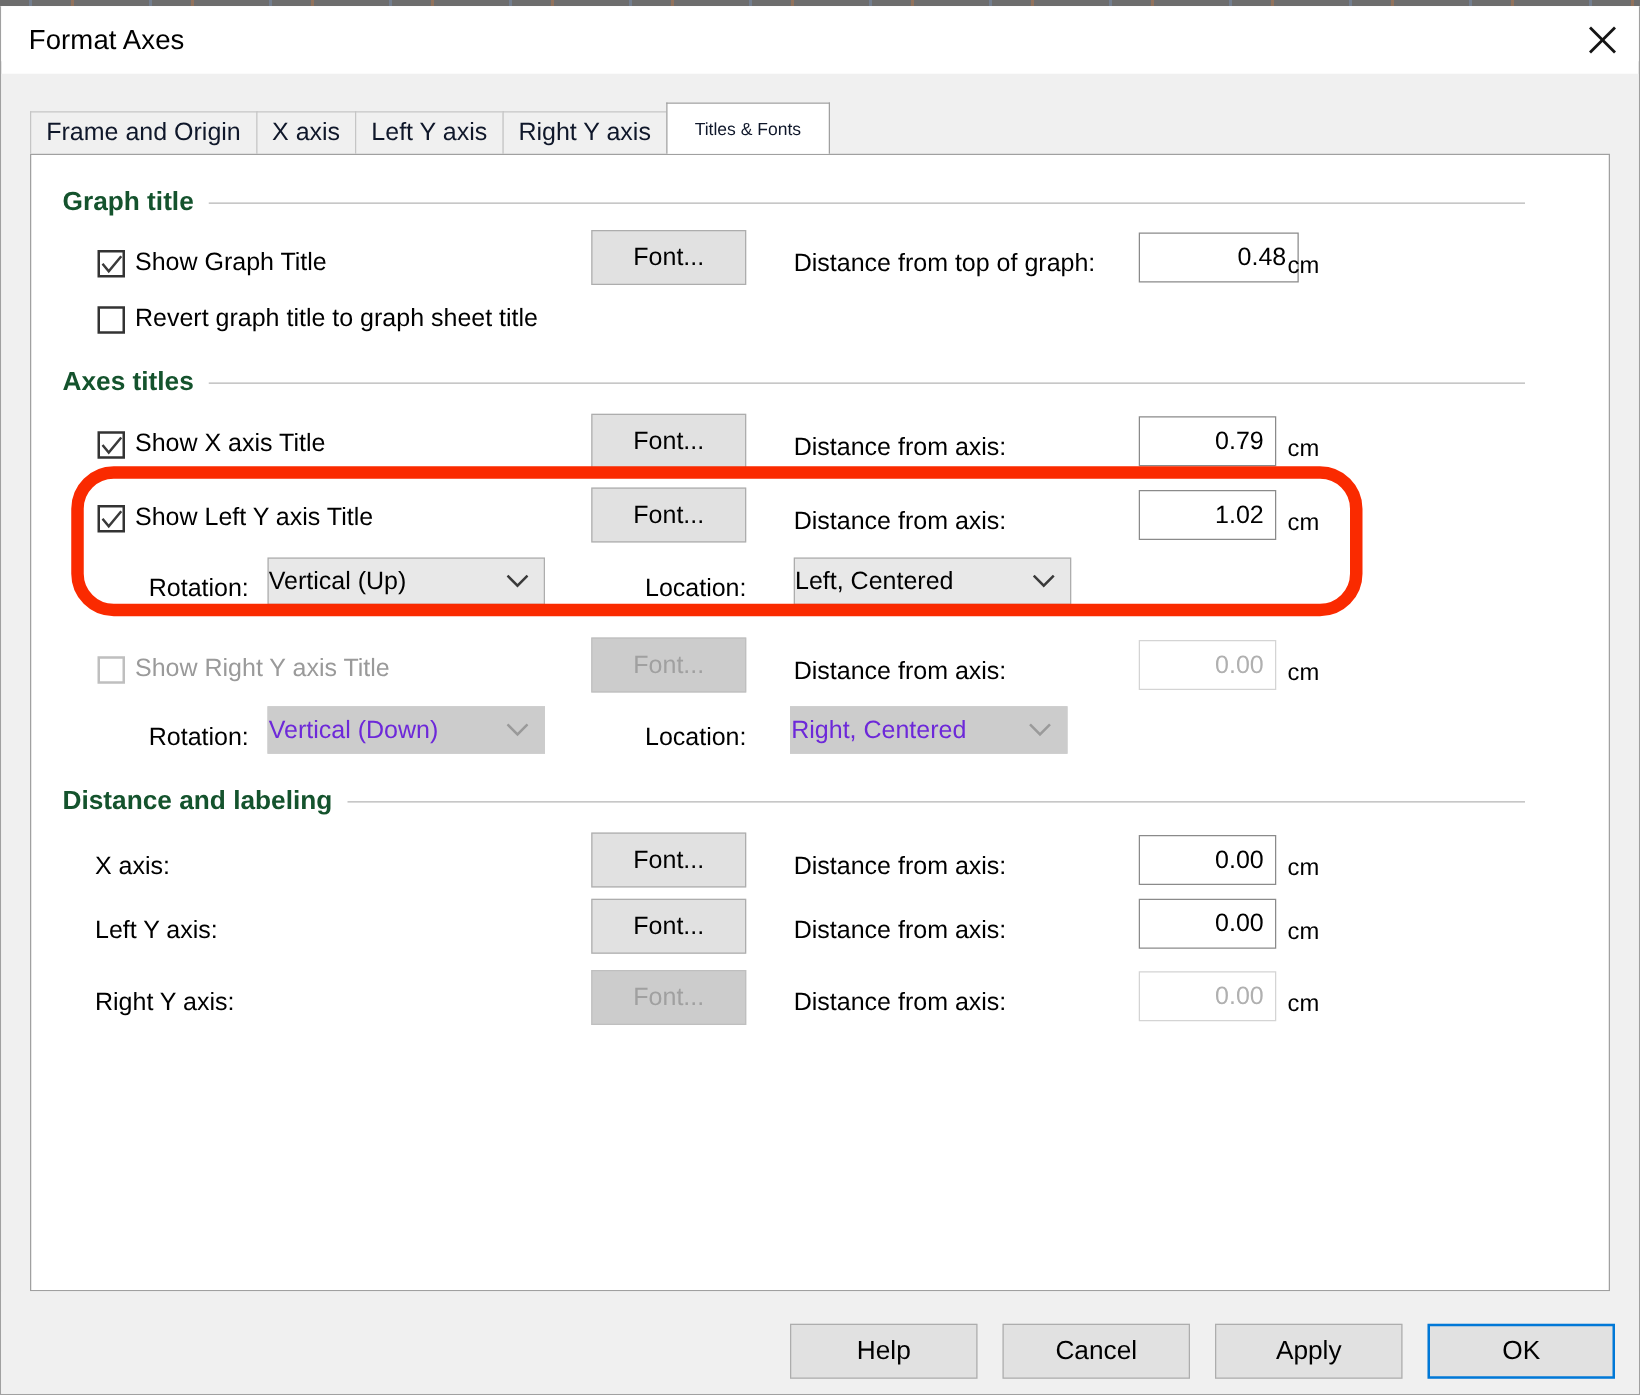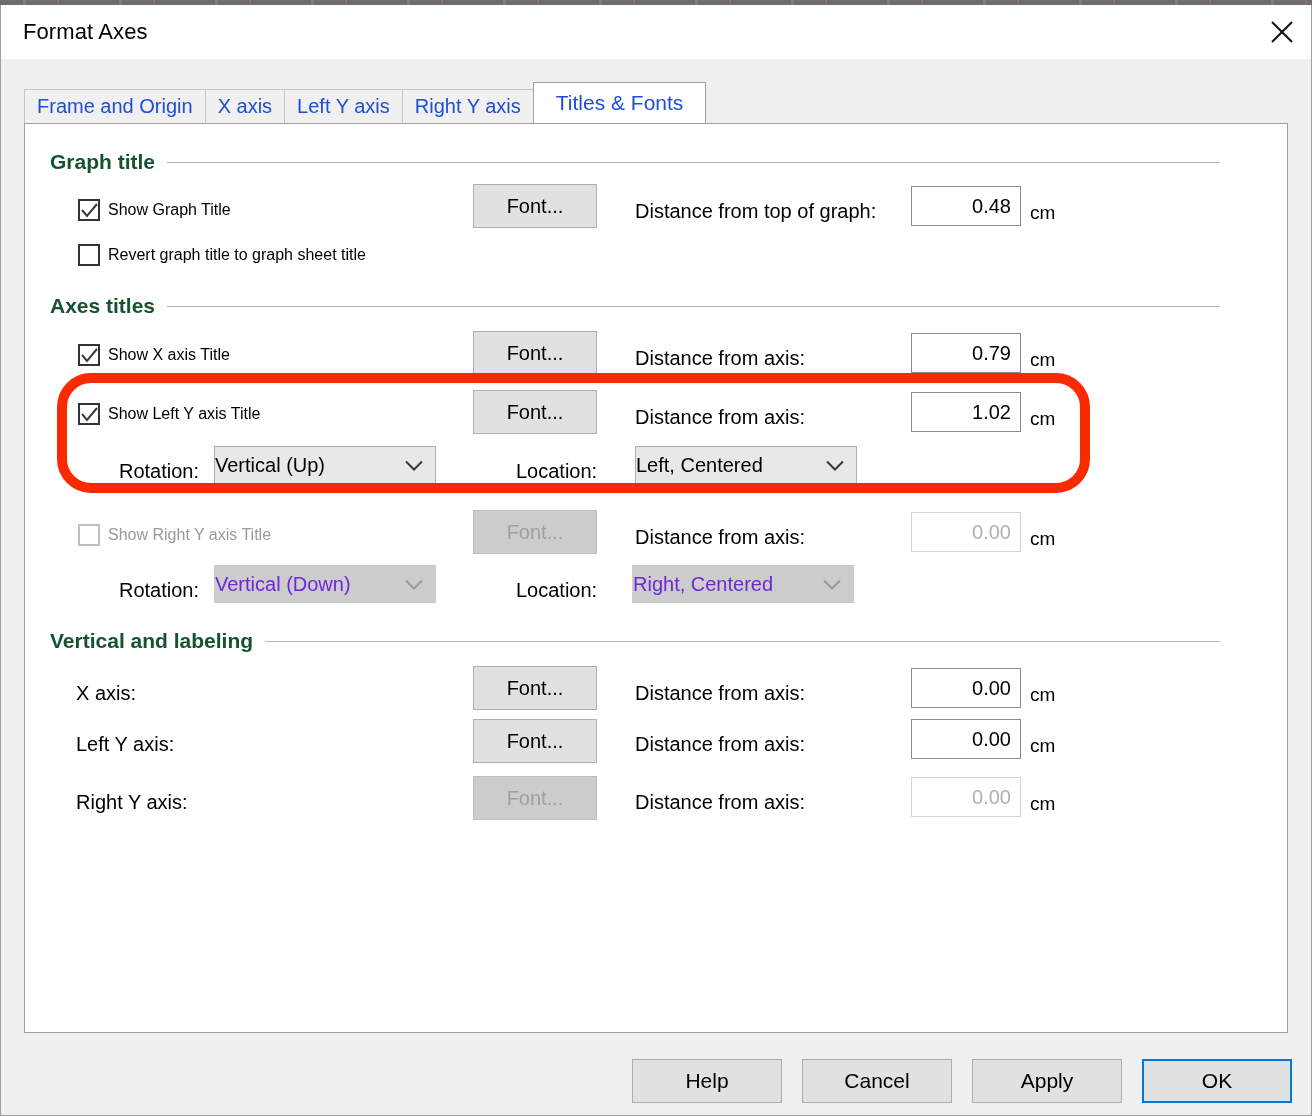--- a/index.html
+++ b/index.html
@@ -71,32 +71,32 @@
     display: flex; align-items: flex-end;
   }
   .tab {
     height: 34px;
     padding: 0 12px;
     display: flex; align-items: center;
     background: #f0f0f0;
     border: 1px solid #c5c5c5;
     border-bottom: none;
     font-size: 20px;
-    color: #1d4ed8;
+    color: #0f172a;
     margin-right: -1px;
     cursor: default;
   }
   .tab.selected {
     height: 41px;
     background: #ffffff;
     border-color: #a0a0a0;
     padding: 0 22px;
     position: relative;
     z-index: 3;
-    font-size: 21px;
+    font-size: 14px;
   }
 
   .panel {
     position: absolute; left: 23px; top: 64px;
     width: 1264px; height: 910px;
     background: #ffffff;
     border: 1px solid #a0a0a0;
   }
 
   
@@ -124,21 +124,21 @@
   .cb-row { position: absolute; display: flex; align-items: center; cursor: default; }
   .cbox {
     width: 22px; height: 22px;
     border: 2px solid #333333;
     background: #ffffff;
     position: relative;
     flex: none;
   }
   .cbox.disabled { border-color: #bfbfbf; }
   .cbox svg { position: absolute; left: 1px; top: 2px; }
-  .cb-label { font-size: 16px; color: #000; margin-left: 8px; white-space: nowrap; }
+  .cb-label { font-size: 20px; color: #000; margin-left: 8px; white-space: nowrap; }
   .cb-label.dim { color: #9a9a9a; }
 
   
   .btn {
     position: absolute;
     display: flex; align-items: center; justify-content: center;
     background: #e1e1e1;
     border: 1px solid #adadad;
     font-size: 20px; color: #000;
     cursor: default;
@@ -244,21 +244,21 @@
                 </svg>
             </span>
           </span>
           <span class="cb-label">Show Graph Title</span>
         </div>
 
         <div class="btn" style="left:448px; top:60px; width:124px; height:44px;">Font...</div>
 
         <div class="lbl" style="left:610px; top:76px;">Distance from top of graph:</div>
 
-        <div class="tfield" style="left:886px; top:62px; width:110px; height:40px;">0.48</div>
+        <div class="tfield" style="left:886px; top:62px; width:128px; height:40px;">0.48</div>
         <div class="lbl" style="left:1005px; top:78px; font-size:19px;">cm</div>
 
         <div class="cb-row" style="left:53px; top:120px;">
           <span class="cbox"></span>
           <span class="cb-label">Revert graph title to graph sheet title</span>
         </div>
 
         <div class="group-head" style="left:25px; top:170px;">
           <span class="gh-text">Axes titles</span>
           <span class="gh-line"></span>
@@ -337,21 +337,21 @@
         <div class="combo disabled" style="left:607px; top:441px; width:222px; height:38px;">
           <span>Right, Centered</span>
           <span class="arrow">
             <svg width="18" height="11" viewBox="0 0 18 11">
                 <polyline points="1,1 9,9 17,1" fill="none" stroke="#9a9a9a" stroke-width="2"></polyline>
               </svg>
           </span>
         </div>
 
         <div class="group-head" style="left:25px; top:505px;">
-          <span class="gh-text">Vertical and labeling</span>
+          <span class="gh-text">Distance and labeling</span>
           <span class="gh-line"></span>
         </div>
 
         <div class="lbl" style="left:51px; top:558px;">X axis:</div>
         <div class="btn" style="left:448px; top:542px; width:124px; height:44px;">Font...</div>
         <div class="lbl" style="left:610px; top:558px;">Distance from axis:</div>
         <div class="tfield" style="left:886px; top:544px; width:110px; height:40px;">0.00</div>
         <div class="lbl" style="left:1005px; top:560px; font-size:19px;">cm</div>
 
         <div class="lbl" style="left:51px; top:609px;">Left Y axis:</div>

